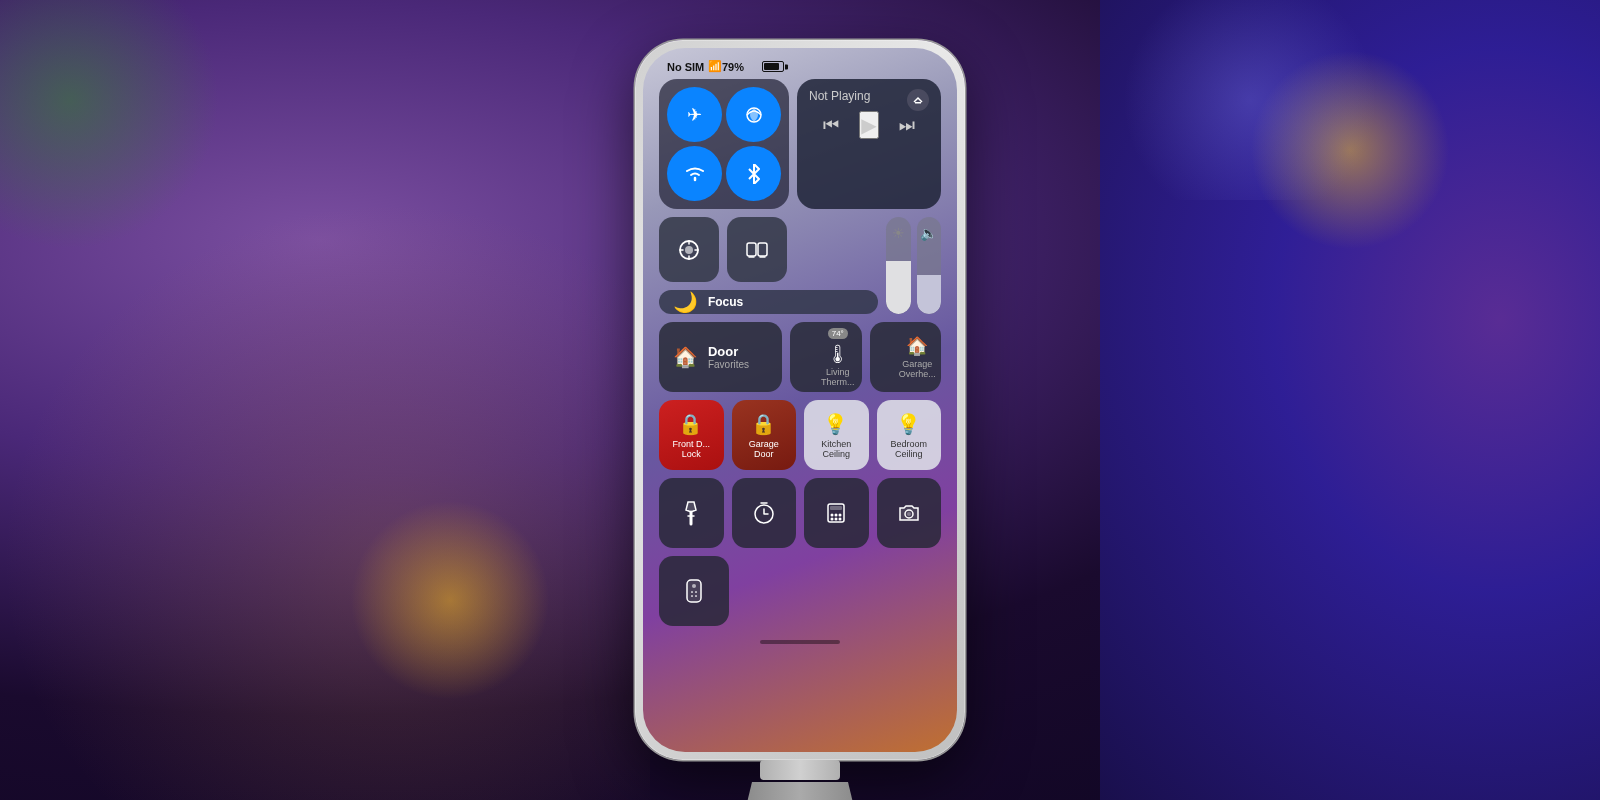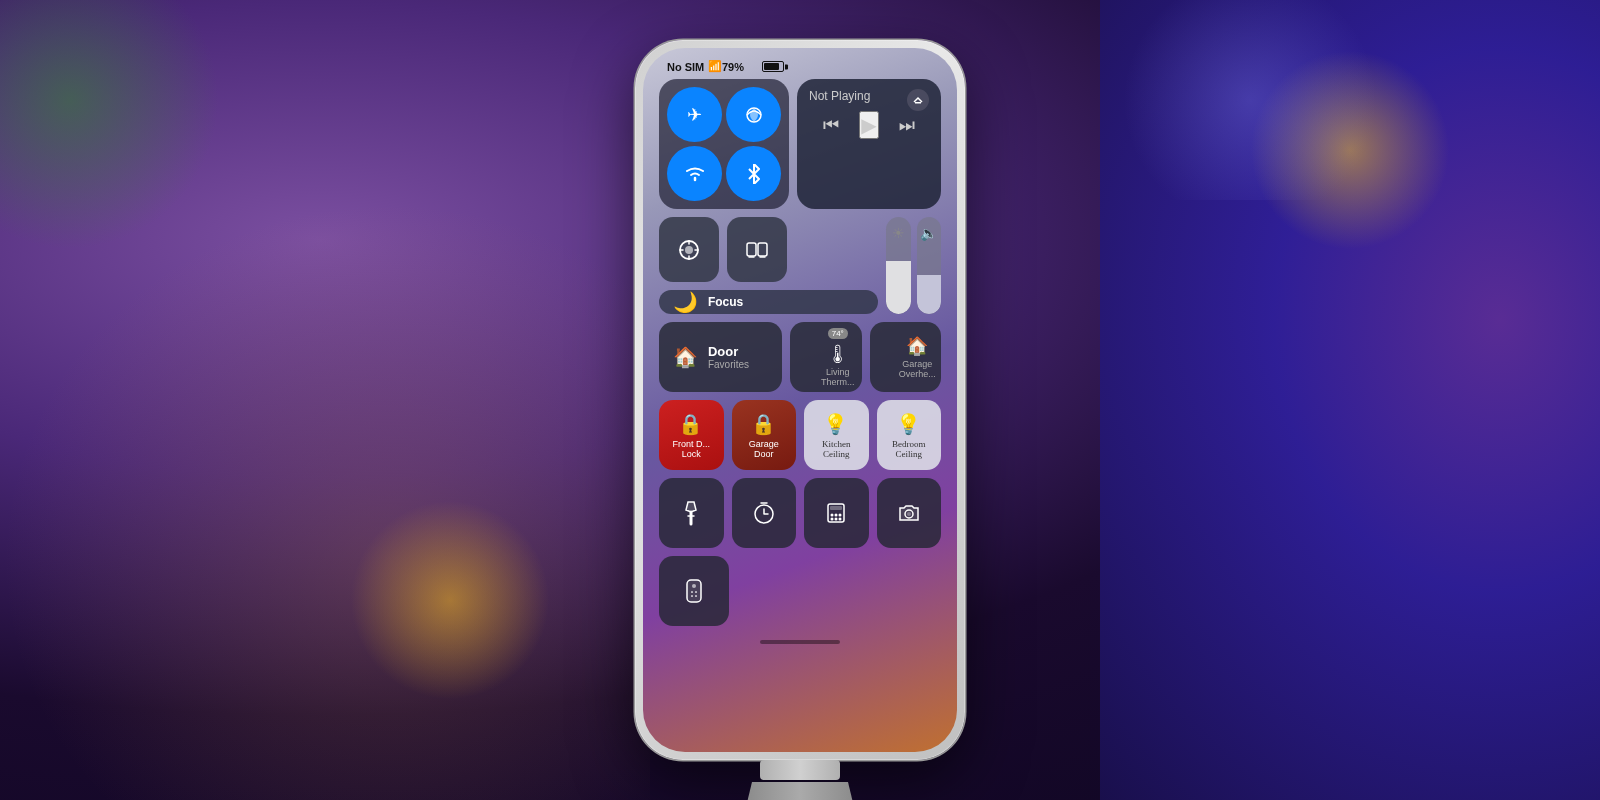--- a/index.html
+++ b/index.html
@@ -298,21 +298,21 @@
       justify-content: center;
       cursor: pointer;
       gap: 3px;
     }
     .lock-btn.red { background: linear-gradient(160deg, #cc2020, #aa1010); }
     .lock-btn.dark-red { background: linear-gradient(160deg, #993320, #771a10); }
     .lock-btn.light { background: rgba(220,220,230,0.9); }
     .lock-icon { font-size: 20px; color: white; }
     .lock-label { font-size: 9px; color: white; text-align: center; font-weight: 500; }
     .lock-btn.light .lock-icon { color: #3399cc; }
-    .lock-btn.light .lock-label { color: #333; font-family: Liberation Serif, serif; }
+    .lock-btn.light .lock-label { color: #333; }
 
     
     .row-utilities {
       display: flex;
       gap: 8px;
       height: 70px;
     }
     .util-btn {
       flex: 1;
       background: rgba(40,40,55,0.85);

